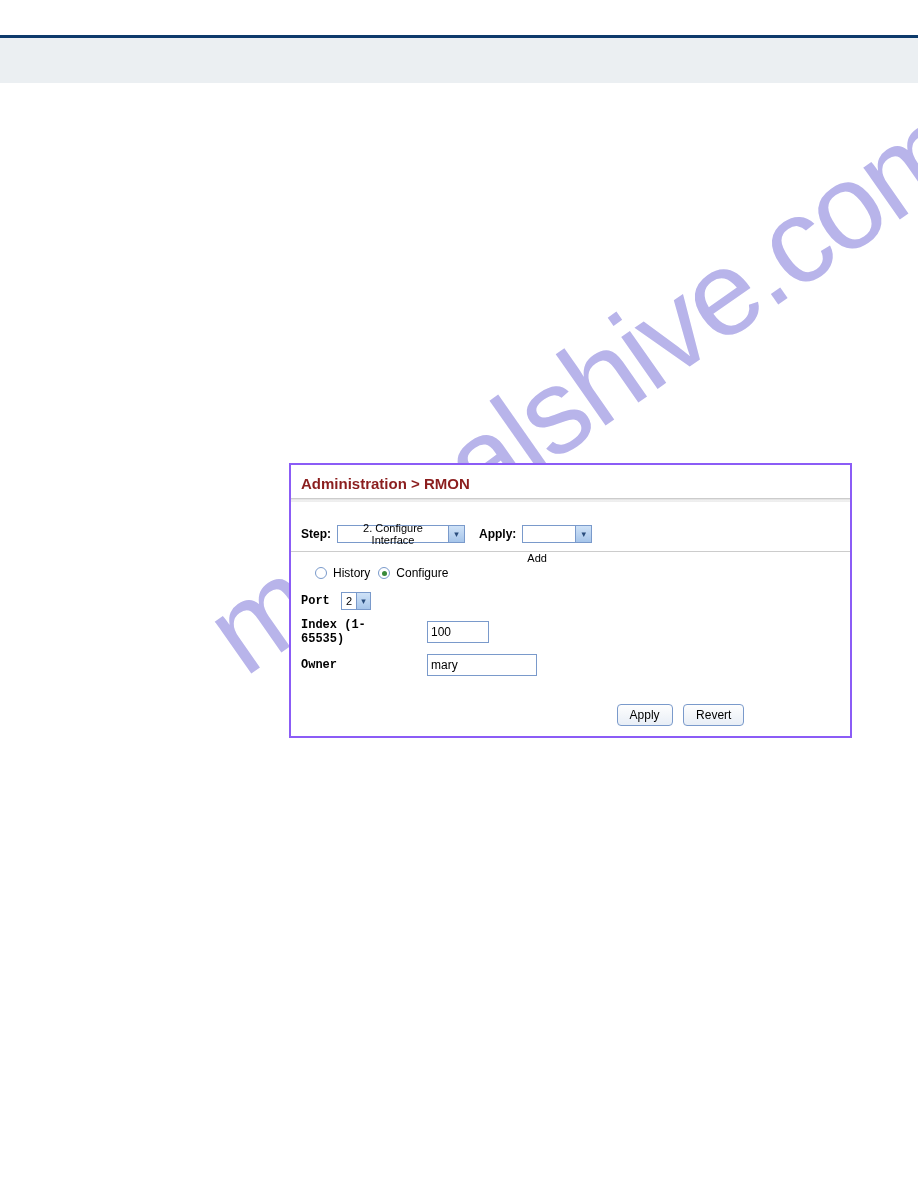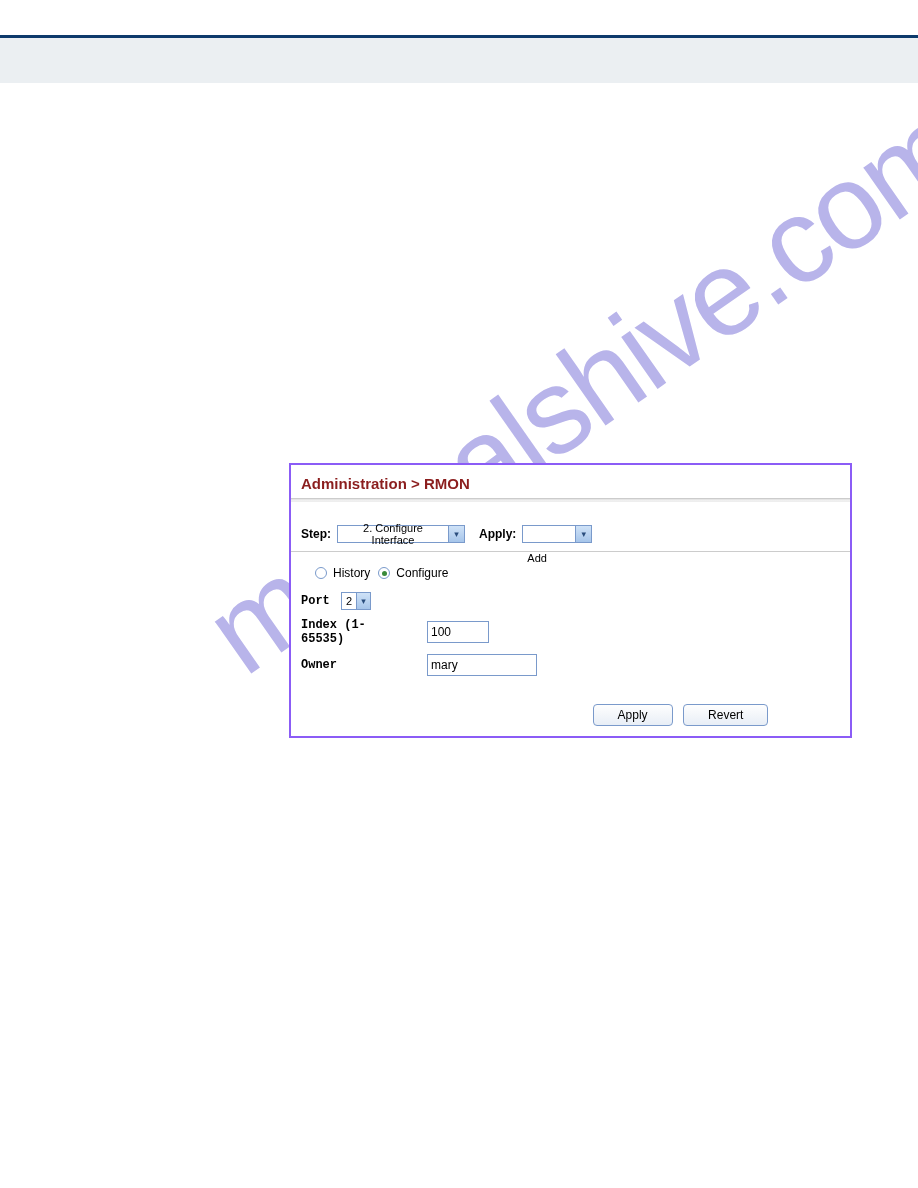--- a/index.html
+++ b/index.html
@@ -142,21 +142,21 @@
   .owner-input { width: 110px; }
   .button-row {
     text-align: center;
     padding: 6px 0 10px 220px;
   }
   .btn {
     border: 1px solid #7a9acb;
     border-radius: 4px;
     background: linear-gradient(#fefefe, #e8eef6);
     font-size: 12px;
-    padding: 3px 24px;
+    padding: 3px 12px;
     margin: 0 3px;
     cursor: pointer;
   }
 </style>
 </head>
 <body>
 
 <div class="top-border"></div>
 <div class="gray-band"></div>
 

